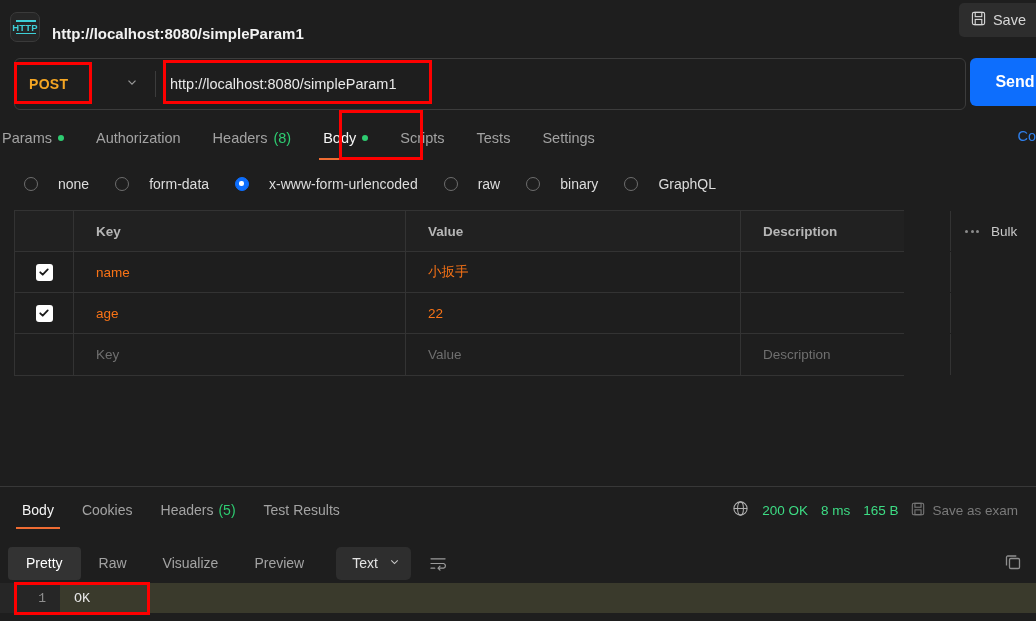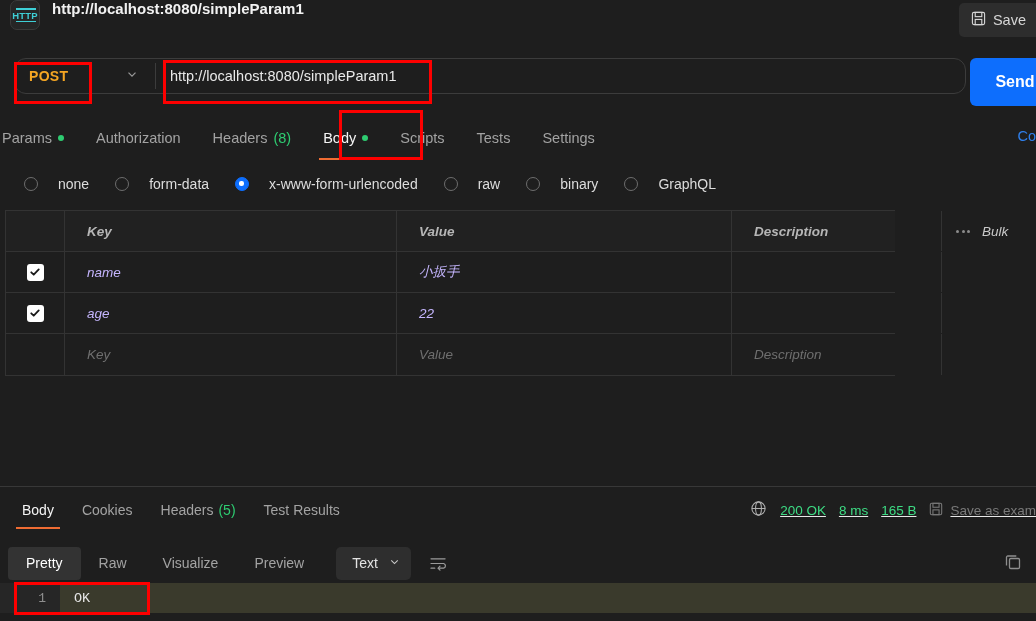--- a/index.html
+++ b/index.html
@@ -8,21 +8,21 @@
     background: #1e1e1e;
     font-family: "Liberation Sans", sans-serif;
     color: #e8e8e8;
     overflow: hidden;
   }
   #app { position: relative; width: 1036px; height: 621px; }
 
   
   .titlebar {
     position: absolute; left: 0; top: 0; width: 1036px; height: 42px;
-    display: flex; align-items: flex-start; padding-left: 10px;
+    display: flex; align-items: flex-end; padding-left: 10px;
   }
   .http-badge {
     width: 30px; height: 30px; border-radius: 7px;
     background: #262626; border: 1px solid #3a3a3a;
     display: flex; align-items: center; justify-content: center;
     position: relative; flex: 0 0 auto;
   }
   .http-badge .lbl {
     font-size: 9.5px; font-weight: bold; color: #3ecfd6;
     letter-spacing: 0.2px; font-family: "Liberation Sans", sans-serif;
@@ -38,22 +38,22 @@
   }
   .save-btn {
     position: absolute; right: -4px; top: 3px; height: 34px;
     display: flex; align-items: center; gap: 7px;
     background: #2d2d2d; border-radius: 5px; padding: 0 14px 0 12px;
     color: #d6d6d6; font-size: 14.5px; white-space: nowrap;
   }
 
   
   .urlrow {
-    position: absolute; left: 14px; top: 58px; width: 952px; height: 36px;
-    border: 1px solid #3c3c3c; border-radius: 12px; background: #1e1e1e;
+    position: absolute; left: 14px; top: 58px; width: 952px; height: 52px;
+    border: 1px solid #3c3c3c; border-radius: 6px; background: #1e1e1e;
     display: flex; align-items: center;
   }
   .method-wrap {
     display: flex; align-items: center; width: 140px; height: 100%;
     padding-left: 14px; flex: 0 0 auto;
   }
   .method-label { font-size: 14px; font-weight: bold; color: #f5a623; letter-spacing: .3px; }
   .chev { margin-left: auto; margin-right: 16px; color: #9a9a9a; }
   .divider-v { width: 1px; height: 26px; background: #3c3c3c; flex: 0 0 auto; }
   .url-input {
@@ -102,39 +102,39 @@
   }
   .radio.sel .circ { border-color: #0d6efd; background: #0d6efd; position: relative; }
   .radio.sel .circ::after {
     content: ""; position: absolute; left: 3.4px; top: 3.4px;
     width: 4.2px; height: 4.2px; border-radius: 50%; background: #fff;
   }
   .radio .rl { font-size: 14px; color: #ddd; }
 
   
   .table {
-    position: absolute; left: 5px; top: 210px; width: 890px;
-    border: 1px solid #333; border-right: none; font-style: italic;
+    position: absolute; left: 14px; top: 210px; width: 890px;
+    border: 1px solid #333; border-right: none;
   }
   .trow { display: flex; height: 41px; border-bottom: 1px solid #333; }
   .trow:last-child { border-bottom: none; }
   .thead { background: #212121; }
   .cell-check {
     width: 59px; flex: 0 0 auto; border-right: 1px solid #333;
     display: flex; align-items: center; justify-content: center;
   }
   .cell-key   { width: 332px; flex: 0 0 auto; border-right: 1px solid #333; }
   .cell-val   { width: 335px; flex: 0 0 auto; border-right: 1px solid #333; }
   .cell-desc  { width: 210px; flex: 0 0 auto; border-right: 1px solid #333; }
   .cell-bulk  { flex: 1 1 auto; display: flex; align-items: center; gap: 12px; padding-left: 14px; }
   .cell-key, .cell-val, .cell-desc { display: flex; align-items: center; padding-left: 22px; }
   .thead .cell-key, .thead .cell-val, .thead .cell-desc {
     font-size: 13.5px; font-weight: bold; color: #b6b6b6;
   }
-  .tbody-text { font-size: 13.5px; color: #c4b5fd; }
+  .tbody-text { font-size: 13.5px; color: #f97316; }
   .ph { font-size: 13.5px; color: #6f6f6f; }
   .cbox {
     width: 17px; height: 17px; border-radius: 3px; background: #fff;
     display: flex; align-items: center; justify-content: center;
   }
   .cbox svg { display: block; }
   .ellipsis { display: flex; gap: 2.5px; align-items: center; }
   .ellipsis i { width: 3px; height: 3px; border-radius: 50%; background: #8c8c8c; display: block; }
   .bulk-link { font-size: 13.5px; color: #c9c9c9; white-space: nowrap; }
 
@@ -150,22 +150,22 @@
     height: 36px; display: flex; align-items: center; gap: 5px; padding: 0 14px;
     font-size: 14px; color: #a3a3a3; position: relative; white-space: nowrap;
   }
   .rtab.active { color: #f5f5f5; }
   .rtab.active::after {
     content: ""; position: absolute; left: 8px; right: 8px; bottom: -1px;
     height: 2px; background: #ef6c33;
   }
   .rtab .cnt { color: #2ecc71; }
   .respmeta {
-    position: absolute; right: 0; top: 492px; height: 36px;
-    display: flex; align-items: center; gap: 13px; white-space: nowrap; text-decoration: underline;
+    position: absolute; right: 18px; top: 492px; height: 36px;
+    display: flex; align-items: center; gap: 13px; white-space: nowrap;
   }
   .respmeta .g { font-size: 13.5px; color: #3ddc84; }
   .respmeta .save-ex { font-size: 13.5px; color: #7a7a7a; display: flex; align-items: center; gap: 7px; }
 
   
   .respbar {
     position: absolute; left: 8px; top: 545px; width: 1028px; height: 36px;
     display: flex; align-items: center; gap: 0;
   }
   .seg {

